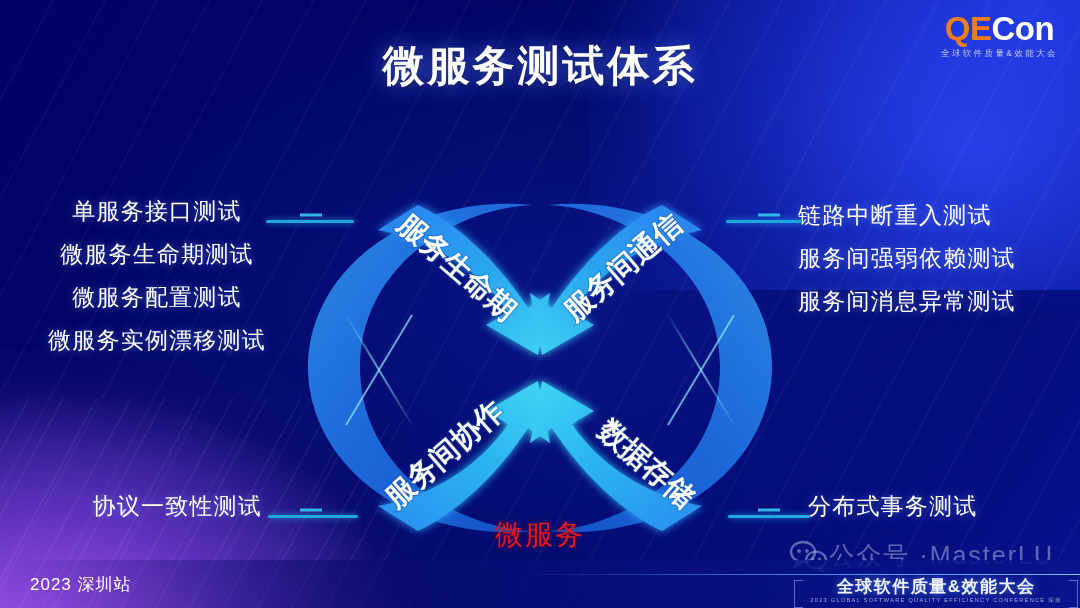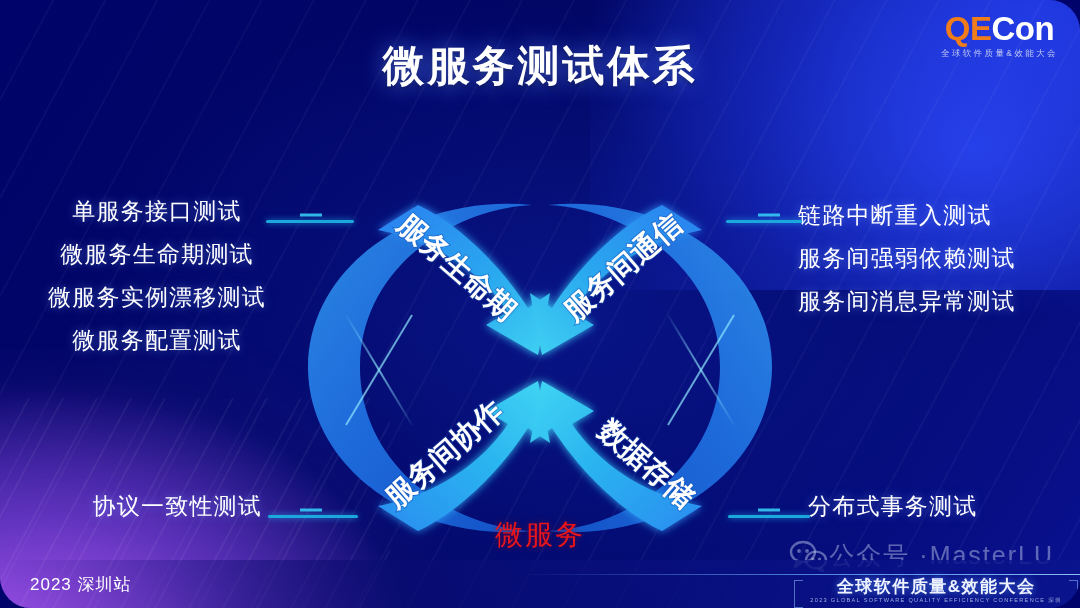--- a/index.html
+++ b/index.html
@@ -8,21 +8,20 @@
     background:#00046a;
     font-family:"Liberation Sans", sans-serif;
   }
   #slide {
     position:relative; width:1080px; height:608px; overflow:hidden;
     background:
       radial-gradient(ellipse 620px 420px at 96% 2%, rgba(35,62,235,0.95) 0%, rgba(25,45,205,0.55) 38%, rgba(0,4,106,0) 72%),
       radial-gradient(ellipse 520px 330px at 2% 104%, rgba(150,70,230,0.95) 0%, rgba(110,55,205,0.55) 40%, rgba(0,4,106,0) 74%),
       radial-gradient(ellipse 700px 460px at 52% 52%, rgba(10,22,140,0.85) 0%, rgba(0,4,106,0) 70%),
       linear-gradient(125deg, #00046a 0%, #010763 45%, #020a70 70%, #0a1190 100%);
-    border-radius: 31px;
   }
   
   #streaks {
     position:absolute; inset:0;
     background:repeating-linear-gradient(118deg,
       rgba(255,255,255,0.030) 0px, rgba(255,255,255,0.030) 2px,
       rgba(255,255,255,0) 2px, rgba(255,255,255,0) 46px);
     pointer-events:none;
   }
   #corner-purple {
@@ -146,22 +145,22 @@
       <span class="qe">QE</span><span class="con">Con</span>
     </div>
     <div class="sub">全球软件质量&amp;效能大会</div>
   </div>
 
   <div id="title">微服务测试体系</div>
 
   <div id="left-top" class="label-col">
     <div class="label">单服务接口测试</div>
     <div class="label">微服务生命期测试</div>
+    <div class="label">微服务配置测试</div>
     <div class="label">微服务实例漂移测试</div>
-    <div class="label">微服务配置测试</div>
   </div>
 
   <div id="left-bottom" class="label-col">
     <div class="label">协议一致性测试</div>
   </div>
 
   <div id="right-top" class="label-col">
     <div class="label">链路中断重入测试</div>
     <div class="label">服务间强弱依赖测试</div>
     <div class="label">服务间消息异常测试</div>

